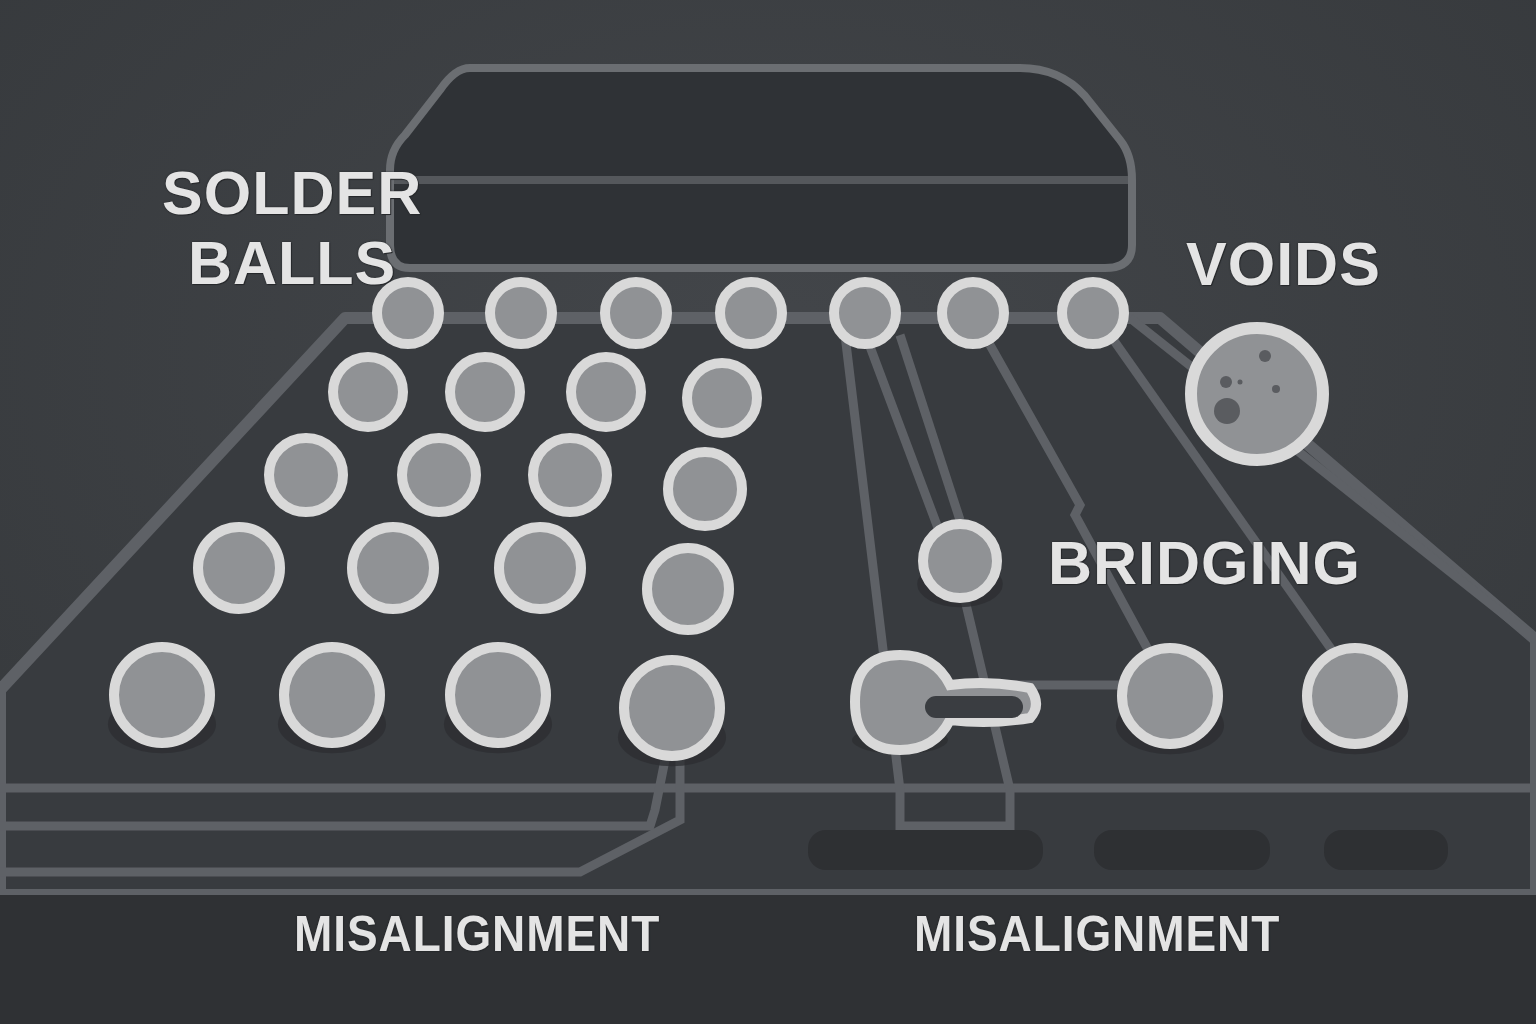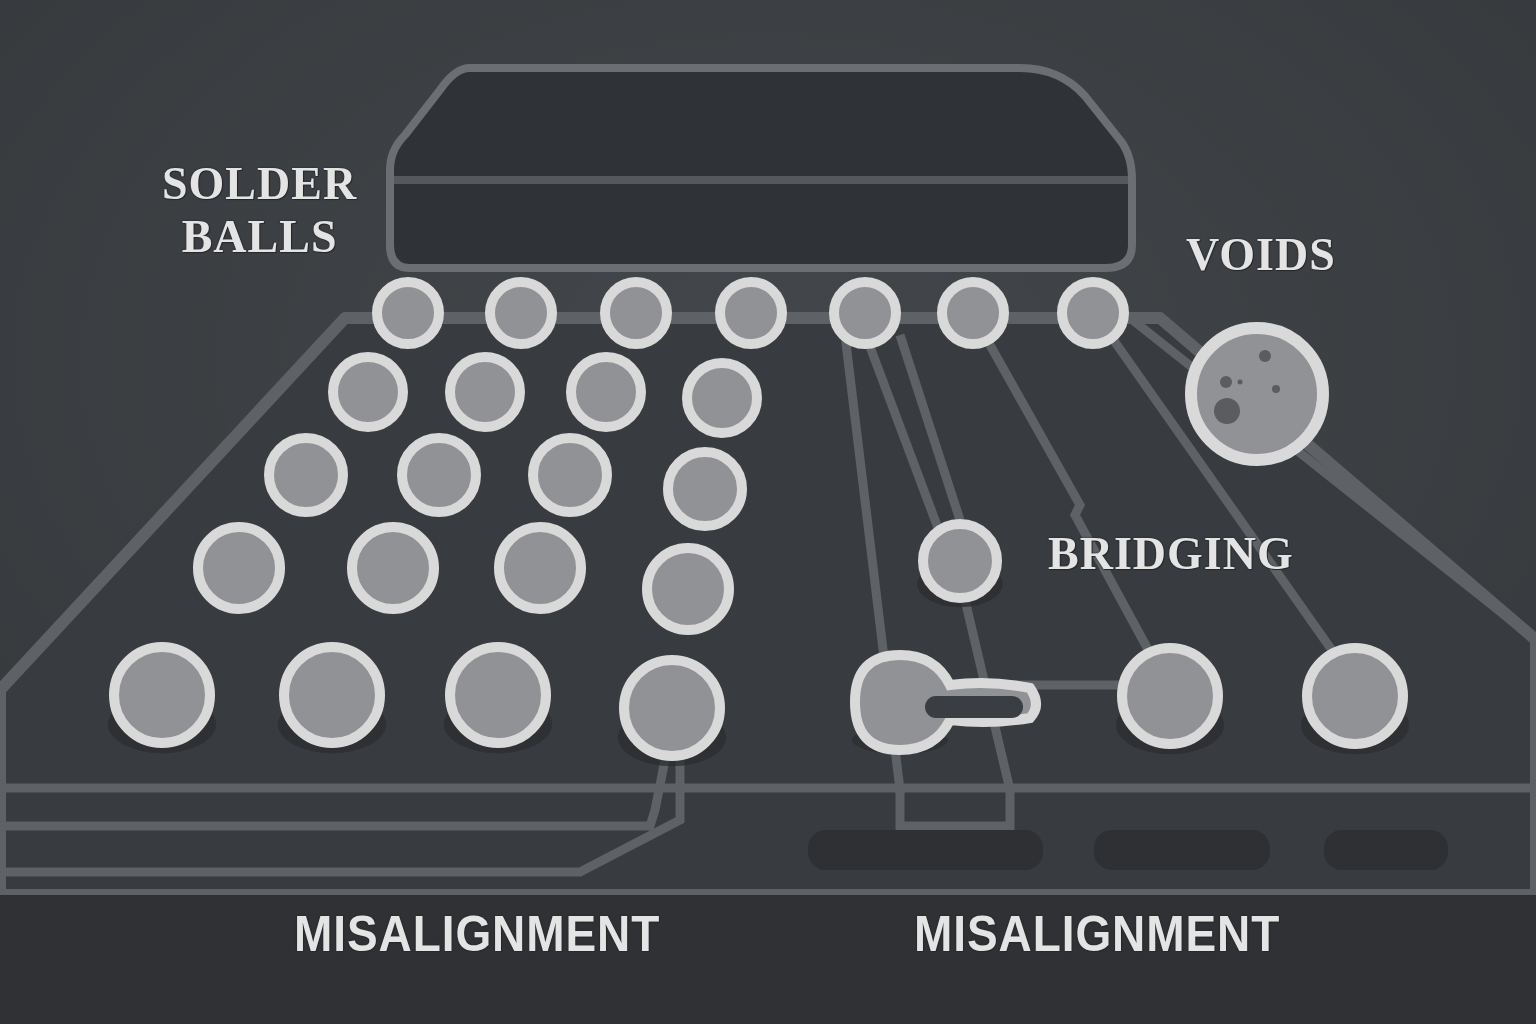--- a/index.html
+++ b/index.html
@@ -2,21 +2,21 @@
 <html><head>
 <meta charset="utf-8">
 <style>
   html, body { margin: 0; padding: 0; background: #3b3e42; }
   body { width: 1536px; height: 1024px; overflow: hidden; position: relative;
          font-family: "Liberation Sans", "DejaVu Sans", sans-serif; }
   #stage { position: absolute; left: 0; top: 0; width: 1536px; height: 1024px; }
   .label { position: absolute; color: #e4e4e4; font-weight: bold; letter-spacing: 1px;
            text-shadow: 0 0 2px #1e2023, 1px 1px 0 #2a2c2f; line-height: 1.15;
            font-family: "Liberation Sans", "DejaVu Sans", sans-serif; }
-  .label-lg { font-size: 46px; font-family: Liberation Serif, serif; }
+  .label-lg { font-size: 61px; }
   .label-xl { font-size: 50px; transform: scaleX(0.92); transform-origin: left center; }
 </style>
 </head>
 <body>
 
 <div id="stage">
   <svg id="scene" width="1536" height="1024" viewBox="0 0 1536 1024" xmlns="http://www.w3.org/2000/svg">
     <defs>
       <radialGradient id="bgGrad" cx="0.5" cy="0.35" r="0.8">
         <stop offset="0" stop-color="#43464a"></stop>

